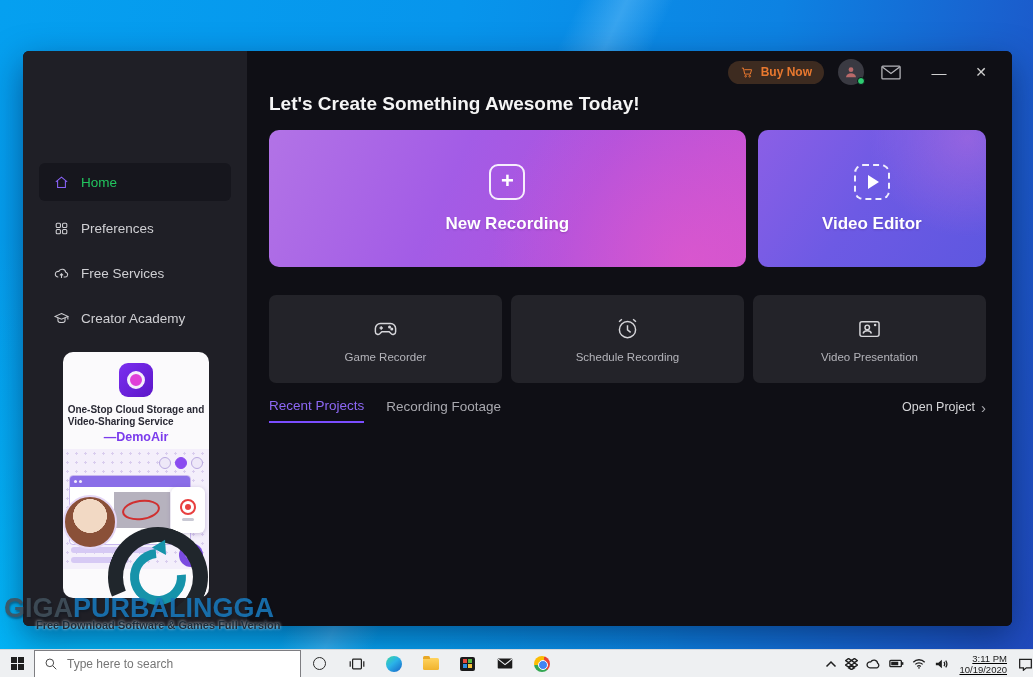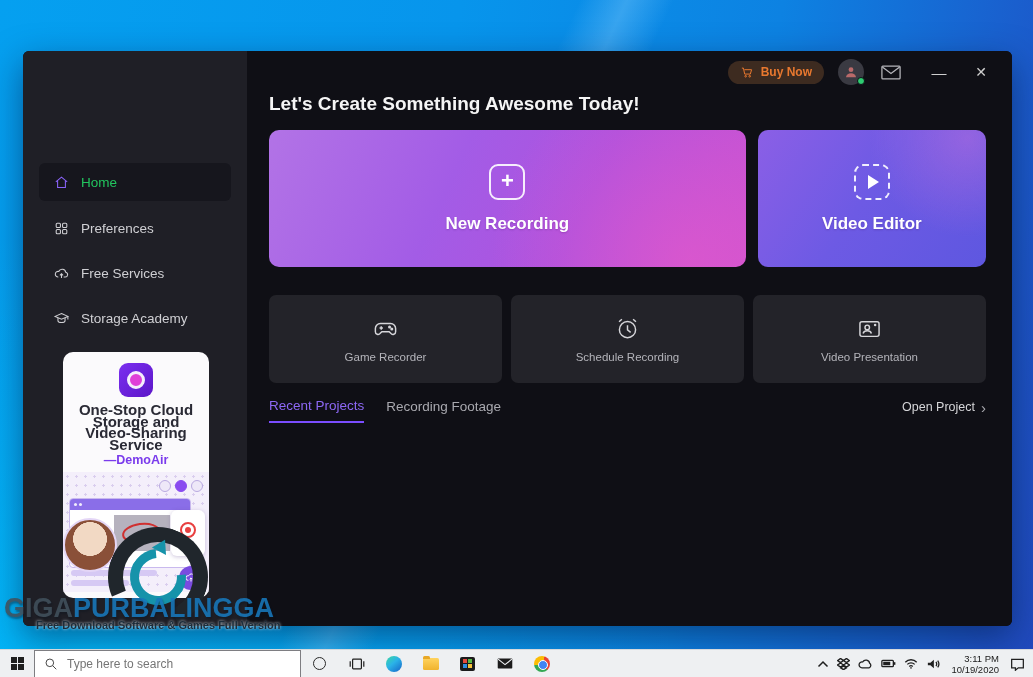--- a/index.html
+++ b/index.html
@@ -36,21 +36,21 @@
     position:absolute; left:40px; top:301px; width:146px; height:246px;
     background:#fbfafc; border-radius:10px; overflow:hidden;
     display:flex; flex-direction:column; align-items:center;
   }
   .promo-appicon {
     margin-top:11px; width:34px; height:34px; border-radius:9px;
     background:linear-gradient(135deg,#7b2ff0,#5c16c8);
     display:flex; align-items:center; justify-content:center;
   }
   .promo-appicon .ring { width:18px; height:18px; border-radius:50%; border:3px solid #f4eefc; background:#e03fd8; }
-  .promo-headline { margin-top:7px; font-size:15px; font-weight:bold; color:#2a2a35; text-align:center; line-height:11.5px; }
+  .promo-headline { margin-top:7px; font-size:10px; font-weight:bold; color:#2a2a35; text-align:left; line-height:11.5px; }
   .promo-brand { margin-top:3px; font-size:12.5px; font-weight:bold; color:#7a3bec; }
   .promo-illustration {
     position:relative; margin-top:5px; width:100%; height:120px;
     background-color:#f4effb;
     background-image:radial-gradient(#d9cdee 1px, transparent 1.4px);
     background-size:9px 9px;
   }
   .browser-mockup {
     position:absolute; left:6px; top:26px; width:122px; height:70px;
     background:#fff; border:1px solid #c9b9ee; border-radius:4px; overflow:hidden;
@@ -189,21 +189,21 @@
   .edge-circle { width:16px; height:16px; border-radius:50%; background:linear-gradient(140deg,#3bd8a0 0%,#2bb3e8 45%,#1663c7 100%); }
   .chrome-circle { position:relative; width:16px; height:16px; border-radius:50%;
     background:conic-gradient(from 140deg, #34a853 0 120deg, #fbbc05 0 240deg, #ea4335 0 360deg); }
   .chrome-circle::after { content:""; position:absolute; left:4px; top:4px; width:8px; height:8px; border-radius:50%; background:#4285f4; border:1.5px solid #fff; }
   .folder-mini { position:relative; width:16px; height:12px; background:linear-gradient(#ffd35e,#f0b32e); border-radius:1.5px; }
   .folder-mini::before { content:""; position:absolute; left:0; top:-2px; width:7px; height:3px; background:#e8a825; border-radius:1.5px 1.5px 0 0; }
   .store-mini { position:relative; width:15px; height:14px; background:#1b1b1b; border-radius:2px; display:flex; align-items:center; justify-content:center; }
   .store-mini i { display:grid; grid-template-columns:4px 4px; grid-template-rows:4px 4px; gap:1px; }
   .store-mini i b:nth-child(1){ background:#e64a3c; } .store-mini i b:nth-child(2){ background:#58b947; }
   .store-mini i b:nth-child(3){ background:#2e8de0; } .store-mini i b:nth-child(4){ background:#f5c23a; }
-  .tray { margin-left:auto; display:flex; align-items:center; gap:8px; padding-right:8px; height:100%; }
+  .tray { margin-left:auto; display:flex; align-items:center; gap:8px; height:100%;text-decoration:underline; }
   .tray-icon { display:flex; align-items:center; justify-content:center; cursor:pointer; }
   .tray svg { stroke:#1f1f1f; fill:none; stroke-width:1.5; }
   .clock { text-align:right; font-size:9.5px; color:#1a1a1a; line-height:11px; cursor:pointer; padding:0 3px; }
 </style>
 </head>
 <body>
 
 <div class="app-window">
 
   <div class="sidebar">
@@ -228,21 +228,21 @@
           <path d="M12 18.5 V12.5 M9.8 14.5 L12 12.3 L14.2 14.5"></path>
         </svg>
       <span>Free Services</span>
     </div>
     <div class="nav-item" style="top:248px">
       <svg viewBox="0 0 24 24">
           <path d="M12 5 L21 9 L12 13 L3 9 Z"></path>
           <path d="M7 11.2 V15 a5 2.6 0 0 0 10 0 V11.2"></path>
           <path d="M21 9 V13.5"></path>
         </svg>
-      <span>Storage Academy</span>
+      <span>Creator Academy</span>
     </div>
 
     <div class="promo-card">
       <div class="promo-appicon">
           <div class="ring"></div>
         </div>
       <div class="promo-headline">
         <div>One-Stop Cloud Storage and</div>
         <div>Video-Sharing Service</div>
       </div>

